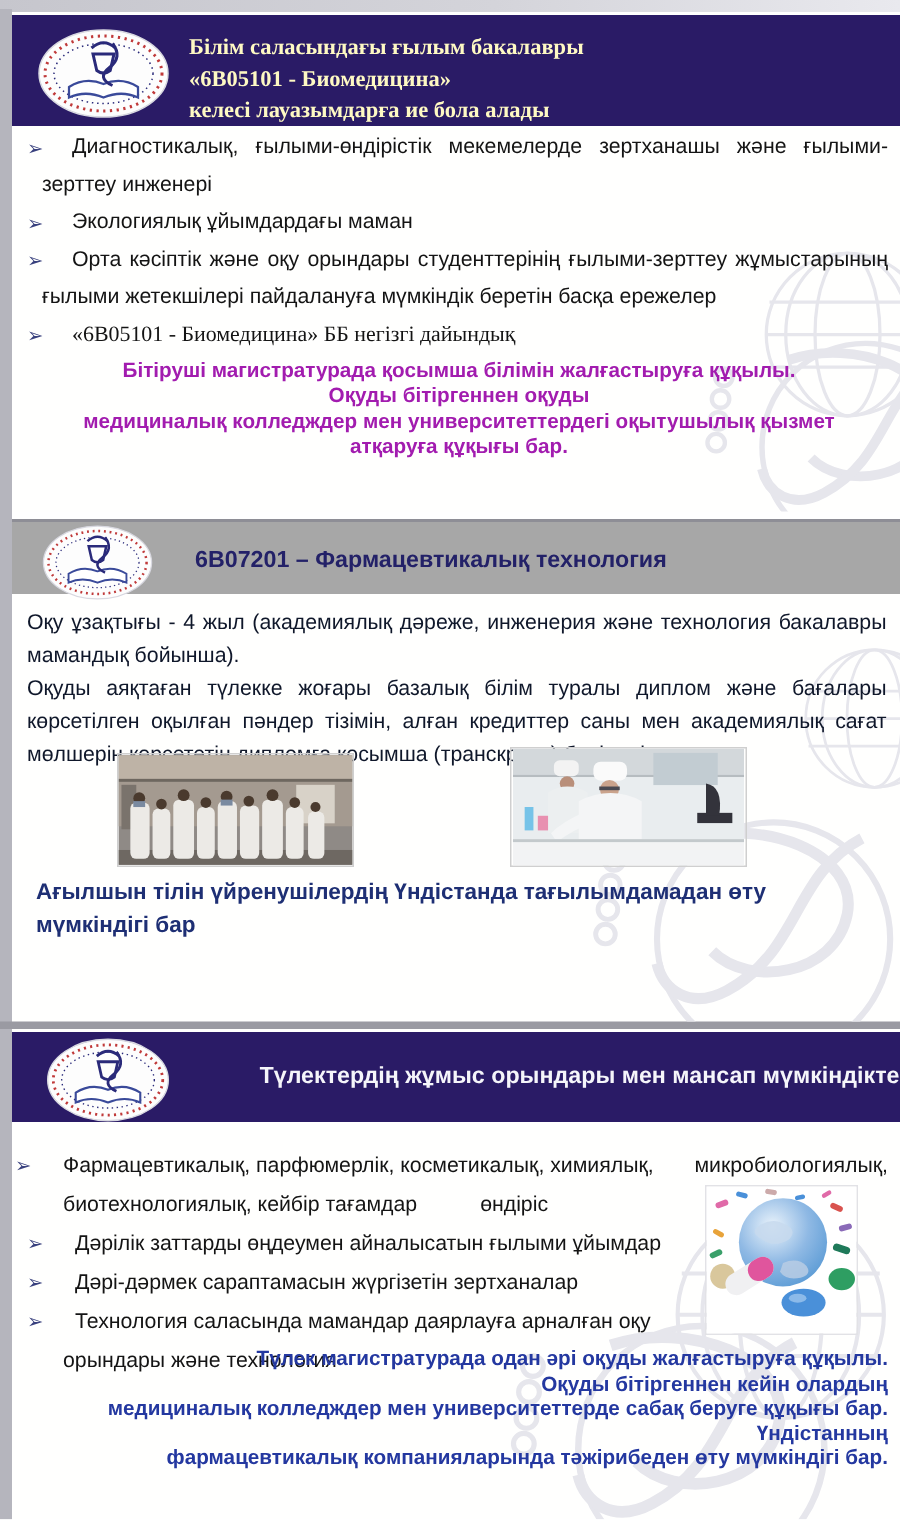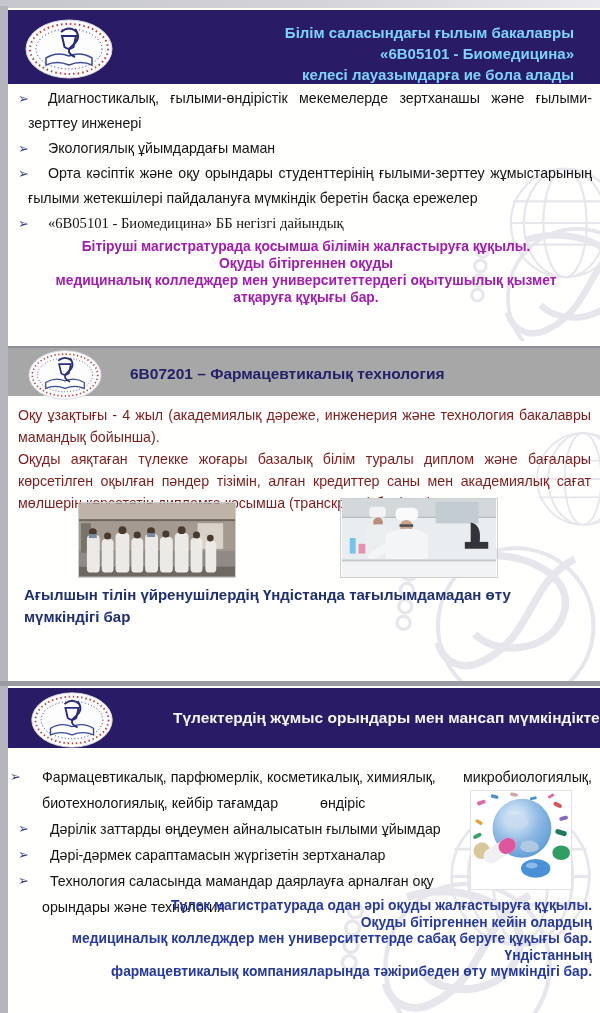--- a/index.html
+++ b/index.html
@@ -20,39 +20,39 @@
   .bar-navy { position:absolute; left:0; right:0; background:#2a1b66; }
   .s1-bar { top:2px; height:74px; }
   .s3-bar { top:2px; height:60px; }
   .bar-gray { position:absolute; left:0; right:0; top:0; height:50px; background:#a7a7a7; border-top:2px solid #8e8e96; }
 
   .logo { position:absolute; }
   .s1-logo { left:16px; top:8px; width:90px; height:62px; }
   .s2-logo { left:18px; top:1px; width:78px; height:52px; }
   .s3-logo { left:20px; top:3px; width:88px; height:58px; }
 
-  .s1-title { position:absolute; left:118px; right:26px; top:12px; text-align:right;
-    color:#7dd3fc; font-weight:bold; font-size:15px; line-height:21px; }
+  .s1-title { position:absolute; left:118px; right:26px; top:12px; text-align:left;
+    color:#fef9c3; font-weight:bold; font-size:15px; line-height:21px;font-family:Liberation Serif, serif; }
   .s2-title { position:absolute; left:122px; top:0; height:50px; line-height:52px;
     color:#232168; font-weight:bold; font-size:15.5px; white-space:nowrap; }
   .s3-title { position:absolute; left:165px; right:0; top:0; height:60px; line-height:60px;
     color:#f5f5fa; font-weight:bold; font-size:15.5px; white-space:nowrap; overflow:hidden; }
 
   .s1-bullets { position:absolute; left:20px; right:8px; top:78px; z-index:2; }
   .s1-bullets .bi { position:relative; font-size:14.2px; line-height:25px; color:#141414;
     text-align:justify; text-indent:20px; }
   .s1-bullets .bi .arr { position:absolute; left:-10px; top:0; text-indent:0; }
   .bi.serif { font-family:"Liberation Serif", serif; font-size:14.6px; text-align:left; }
   .arr { color:#39417e; font-size:13px; }
 
   .s1-note { position:absolute; left:14px; right:10px; top:230px; z-index:2; text-align:center;
     color:#a21caf; font-weight:bold; font-size:13.8px; line-height:17px; }
 
   .s2-paras { position:absolute; left:10px; right:9px; top:58px; z-index:2; }
-  .s2-paras p { font-size:14.2px; line-height:22px; color:#7f1d1d; text-align:justify; }
+  .s2-paras p { font-size:14.2px; line-height:22px; color:#0f172a; text-align:justify; }
   .photo { position:absolute; z-index:2; border:1px solid #cfcfcf; }
   .photo1 { left:70px;  top:156px; width:158px; height:76px; }
   .photo2 { left:332px; top:152px; width:158px; height:80px; }
   .s2-caption { position:absolute; left:16px; right:16px; top:238px; z-index:2; 
     color:#1e2f74; font-weight:bold; font-size:15px; line-height:22px; }
 
   .s3-bullets { position:absolute; left:34px; right:6px; top:78px; z-index:2; color:#141414;
     font-size:14.2px; line-height:26px; }
   .s3-bullets .row { position:relative; }
   .s3-bullets .arr { position:absolute; left:-32px; top:0; }

